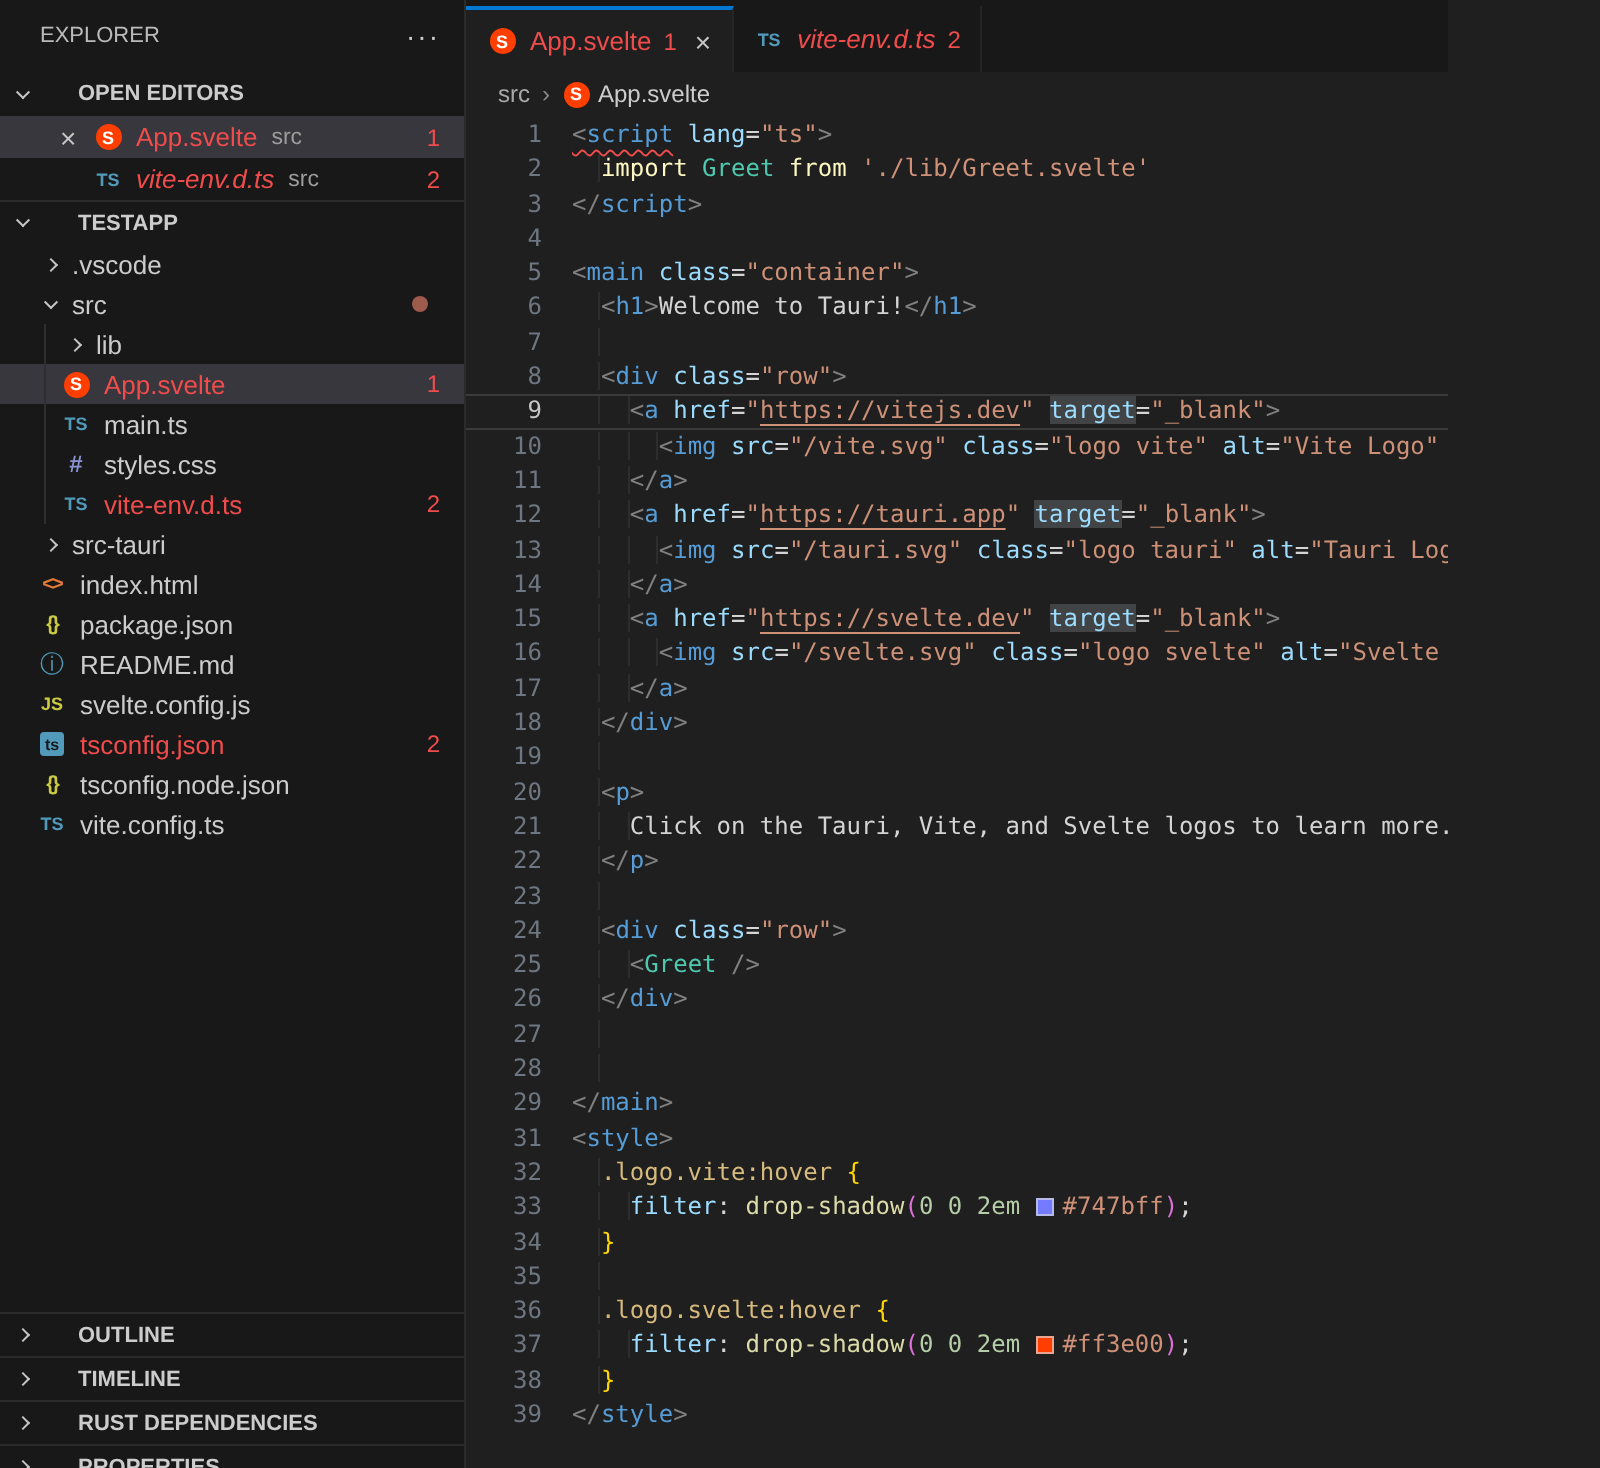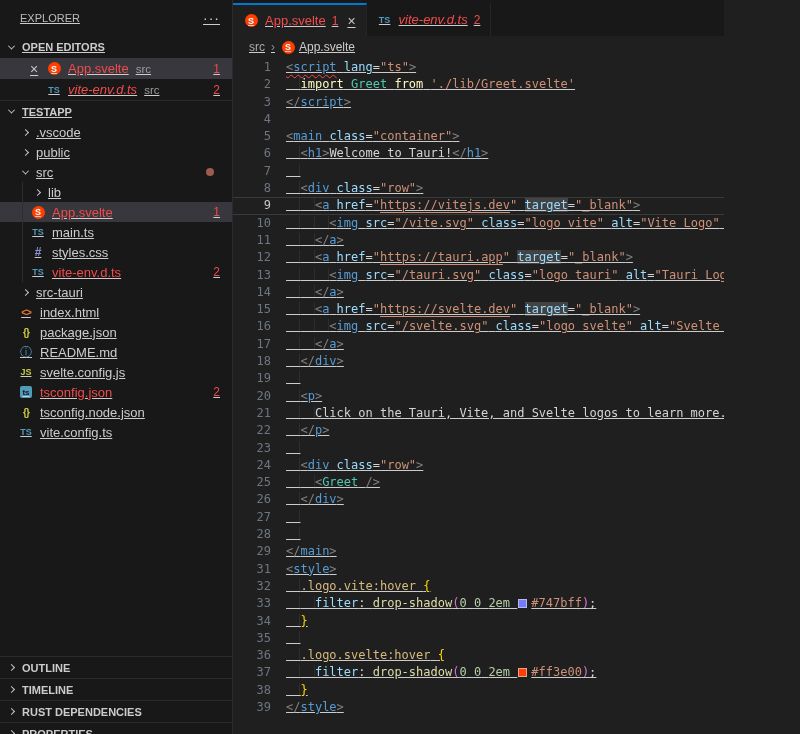--- a/index.html
+++ b/index.html
@@ -1,28 +1,28 @@
 <!DOCTYPE html>
 <html><head>
 <meta charset="utf-8">
 <style>
   * { box-sizing: border-box; margin: 0; padding: 0; }
   html,body { width:800px; height:734px; overflow:hidden; background:#1f1f1f; }
   body { font-family:"Liberation Sans", sans-serif; color:#cccccc; }
-  .app { display:flex; width:724px; height:734px;text-decoration:underline; }
+  .app { display:flex; width:724px; height:734px; }
 
   
   .sidebar { position:relative; width:233px; min-width:233px; height:734px;
              background:#181818; border-right:1px solid #2b2b2b; overflow:hidden; }
   .sb-title { height:36px; display:flex; align-items:center; padding:0 12px 0 20px;
               font-size:11px; color:#bbbbbb; }
   .sb-title .spacer { flex:1; }
   .more { color:#cccccc; font-size:14px; letter-spacing:1px; cursor:pointer; }
   .section-header { height:22px; display:flex; align-items:center; padding-left:4px;
-                    font-size:11px; font-weight:bold; color:#cccccc; cursor:pointer; }
+                    font-size:11px; font-weight:bold; color:#cccccc; cursor:pointer;gap:17px; }
   .section-header.bordered { border-top:1px solid #2b2b2b; }
   .chev { display:inline-block; width:5px; height:5px; border-right:1.4px solid #c5c5c5;
           border-bottom:1.4px solid #c5c5c5; margin:0 8px 0 5px; flex:none; }
   .chev.right { transform:rotate(-45deg); }
   .chev.down  { transform:rotate(45deg) translate(-1px,-1px); }
 
   .oe-row { height:21px; display:flex; align-items:center; padding-left:30px; font-size:13px; cursor:pointer; }
   .oe-row.selected { background:#37373d; }
   .oe-spacer { width:16px; flex:none; }
   .close { width:16px; flex:none; color:#c5c5c5; font-size:14px; line-height:14px; cursor:pointer; }
@@ -143,24 +143,20 @@
       </div>
 
     <div class="section-header bordered">
       <span class="chev down"></span>
       <span>TESTAPP</span>
     </div>
     <div id="tree-list" class="tree">
         <div class="trow d0">
           <span class="chev right"></span>
           <span class="lbl">.vscode</span>
-        </div>
-        <div class="trow d0">
-          <span class="chev right"></span>
-          <span class="lbl">public</span>
         </div>
         <div class="trow d0">
           <span class="chev down"></span>
           <span class="lbl">src</span>
           <span class="dot-badge"></span>
         </div>
         <div class="trow d1">
           <span class="chev right"></span>
           <span class="lbl">lib</span>
         </div>

